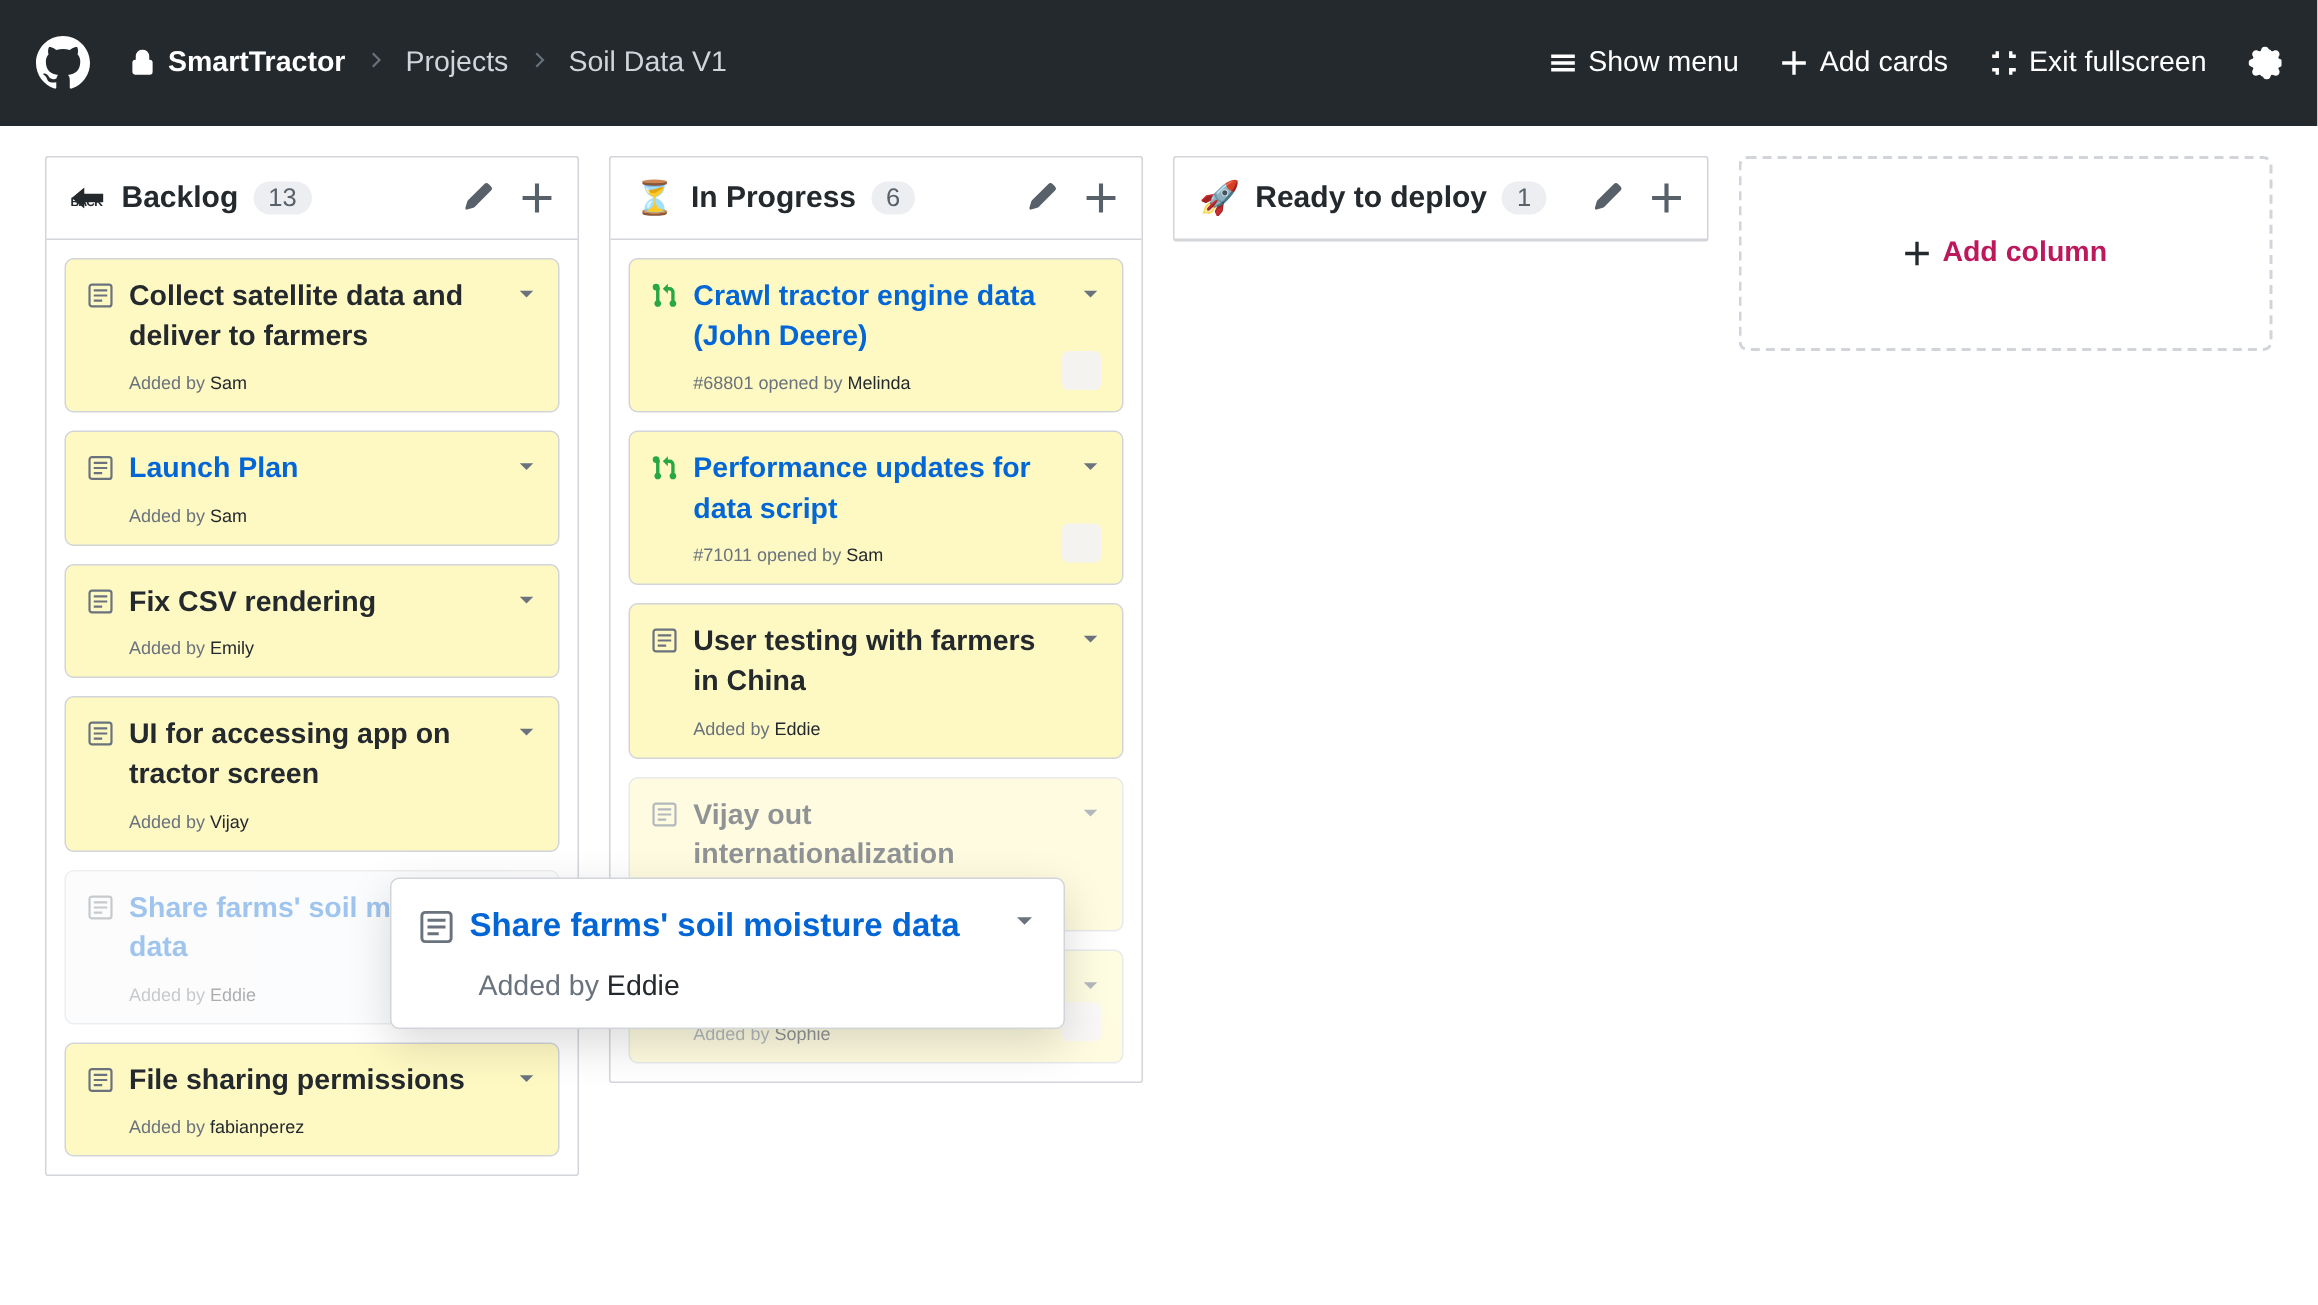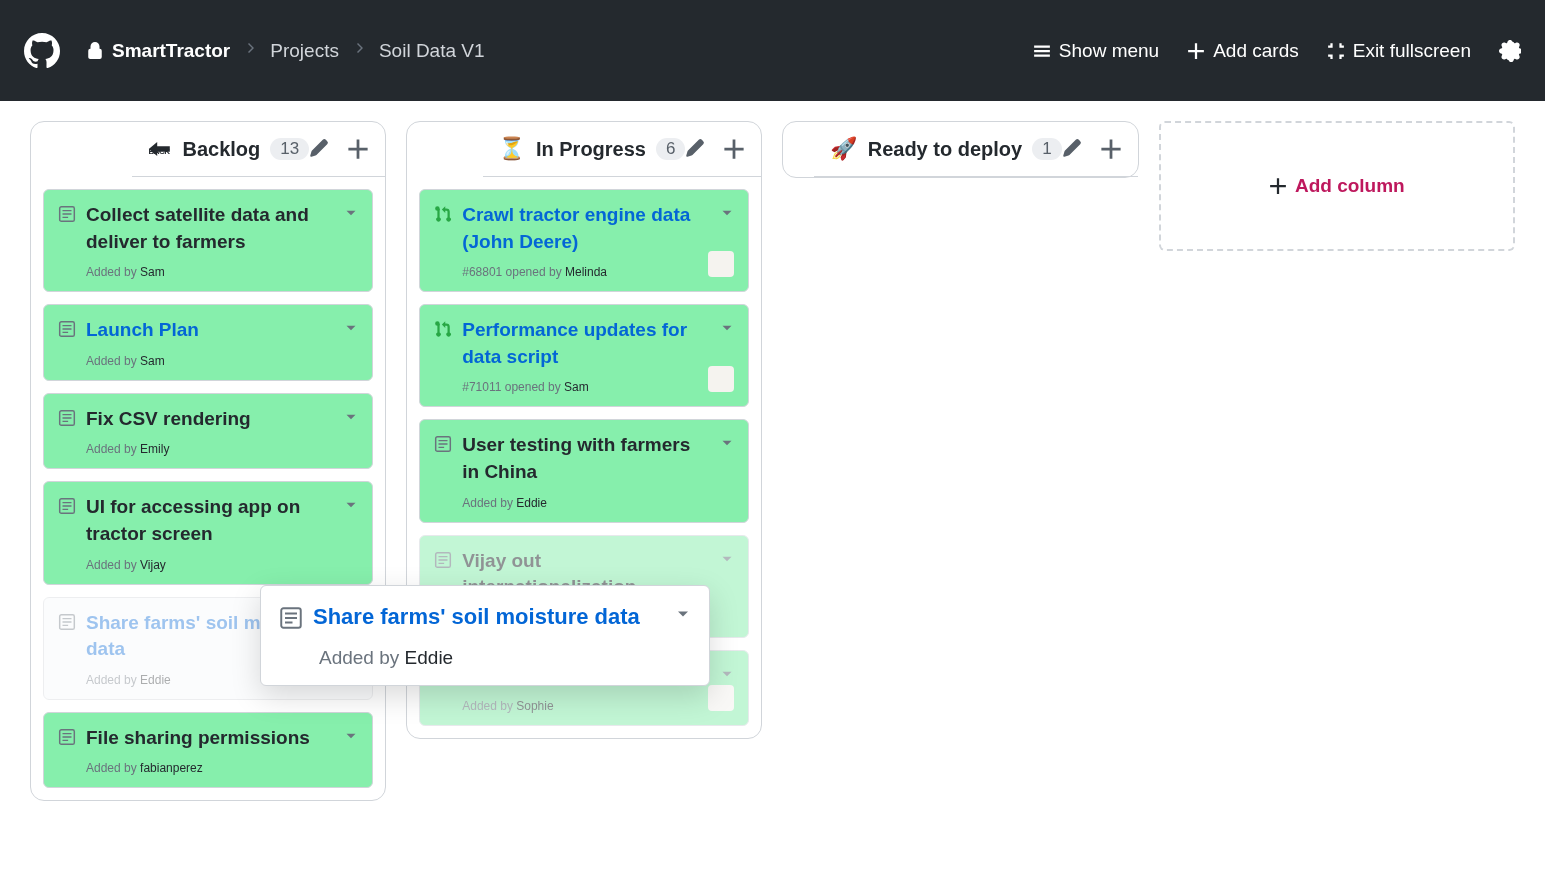--- a/index.html
+++ b/index.html
@@ -1,35 +1,35 @@
 <!DOCTYPE html>
 <html><head>
 <meta charset="utf-8">
 <style>
   * { box-sizing: border-box; margin: 0; padding: 0; }
   html, body { width: 1545px; height: 870px; font-family: -apple-system, BlinkMacSystemFont, "Segoe UI", Helvetica, Arial, sans-serif; color: #24292e; overflow: hidden; }
-  .header { background: #24292e; height: 101px; display: flex; align-items: center; padding: 0 24px; color: #fff; justify-content: space-between; }
+  .header { background: #24292e; height: 84px; display: flex; align-items: center; padding: 0 24px; color: #fff; justify-content: space-between; }
   .header-left { display: flex; align-items: center; gap: 16px; }
   .github-logo { width: 36px; height: 36px; }
   .breadcrumb { display: flex; align-items: center; gap: 12px; font-size: 19px; padding-left: 10px;}
   .breadcrumb .sep { color: #6a737d; font-size: 18px; }
   .breadcrumb .crumb { color: #d1d5da; display: flex; align-items: center; gap: 8px; }
   .breadcrumb .crumb.first { color: #fff; font-weight: 600; }
   .header-right { display: flex; align-items: center; gap: 28px; font-size: 19px; color: #fff; }
   .hr-item { display: flex; align-items: center; gap: 8px; cursor: pointer; }
   .icon { display: inline-flex; }
   .board { display: flex; gap: 20px; padding: 20px 30px; align-items: flex-start; }
-  .column { width: 375px; border: 1px solid #d1d5da; border-radius: 14px; background: #fff; display: flex; flex-direction: column; align-items: flex-end; }
+  .column { width: 375px; border: 1px solid #d1d5da; border-radius: 2px; background: #fff; display: flex; flex-direction: column; }
   .col-header { display: flex; align-items: center; justify-content: space-between; padding: 14px 16px; border-bottom: 1px solid #d1d5da; }
   .col-title-wrap { display: flex; align-items: center; gap: 10px; font-size: 20px; font-weight: 600; }
   .col-emoji { font-size: 22px; }
   .count-badge { background: #eceef1; color: #586069; border-radius: 14px; padding: 1px 10px; font-size: 17px; font-weight: 500; }
   .col-actions { display: flex; gap: 18px; color: #586069; }
   .col-body { padding: 12px; display: flex; flex-direction: column; gap: 12px; max-height: 760px; overflow: hidden; }
-  .card { border: 1px solid #d1d5da; border-radius: 6px; padding: 12px 14px; position: relative; background: #86efac; }
+  .card { border: 1px solid #d1d5da; border-radius: 6px; padding: 12px 14px; position: relative; background: #fef9c3; }
   .card.ghost { opacity: 0.38; background: #f6f8fa; }
   .card-top { display: flex; gap: 10px; align-items: flex-start; }
   .card-icon { flex-shrink: 0; margin-top: 3px; }
   .card-title { font-size: 19px; font-weight: 600; line-height: 1.4; padding-right: 26px; }
   .card-title.link { color: #0366d6; }
   .card-title.plain { color: #24292e; }
   .card-meta { font-size: 12px; color: #6a737d; margin-top: 10px; padding-left: 28px; }
   .card-meta .author { color: #24292e; }
   .card-chevron { position: absolute; top: 14px; right: 12px; color: #6a737d; }
   .swatch { position: absolute; right: 14px; bottom: 14px; width: 26px; height: 26px; border-radius: 4px; background: #f5f3ef; }

